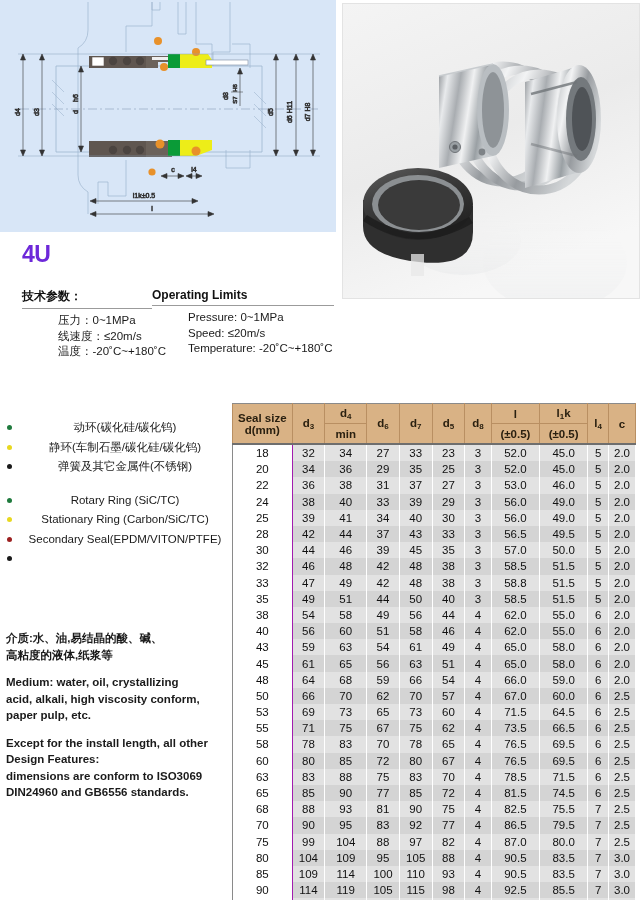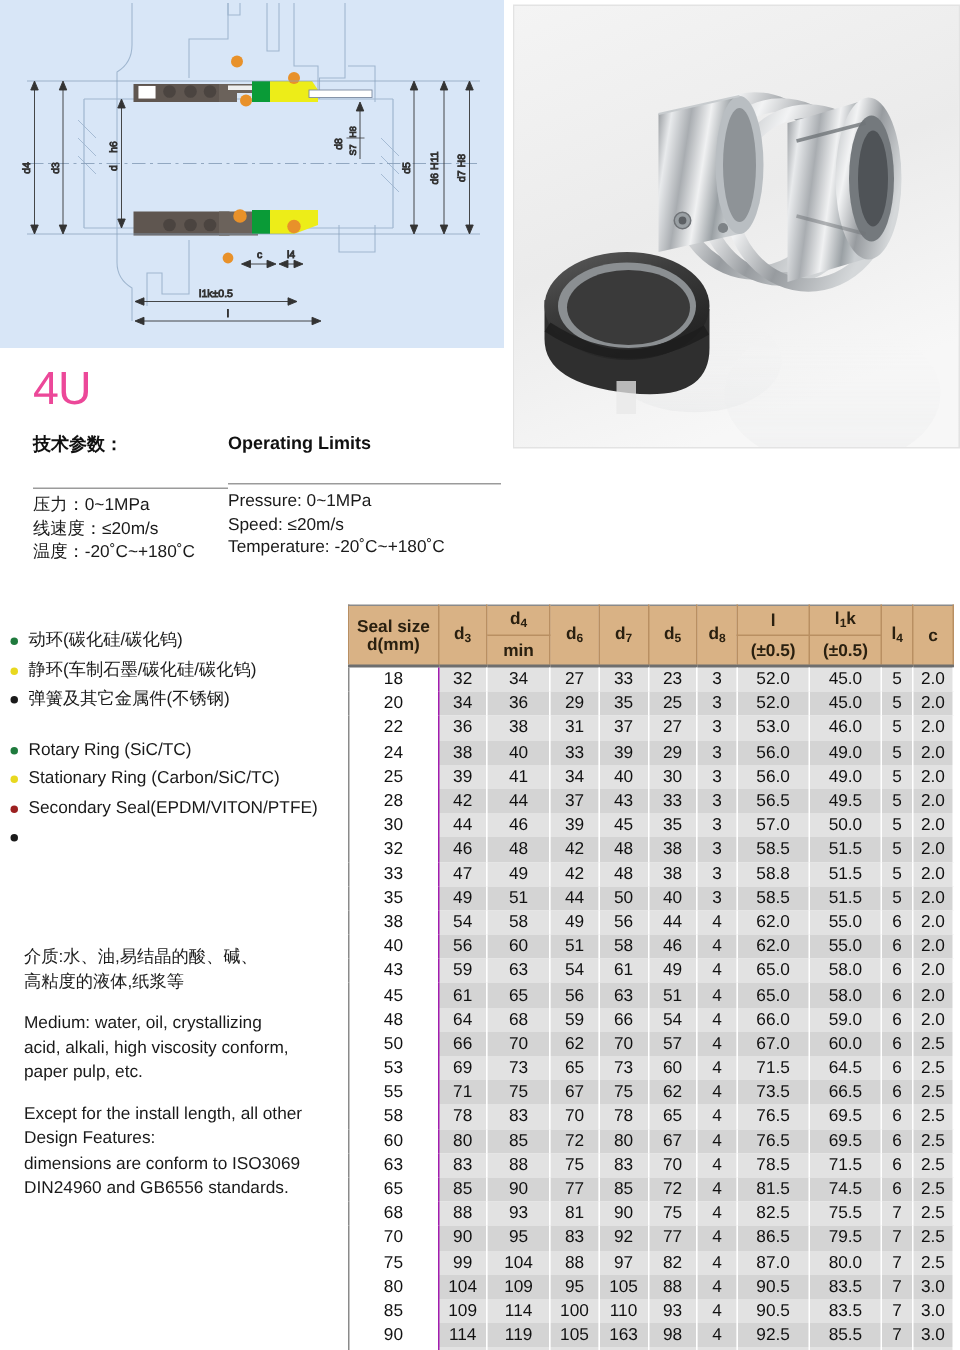--- a/index.html
+++ b/index.html
@@ -18,45 +18,45 @@
     background:#d8e6f7;
   }
   #photo-panel{
     position:absolute;left:342px;top:3px;width:296px;height:294px;
     background:linear-gradient(160deg,#f2f2f2 0%,#e9e9e9 40%,#ffffff 75%,#e4e4e4 100%);
     border:1px solid #e3e3e3;
     overflow:hidden;
   }
   
   #title-block{position:absolute;left:22px;top:243px;width:300px;}
-  #model-title{font-size:31px;font-weight:normal;letter-spacing:-0.5px;color:#ec4899;line-height:1;}
+  #model-title{font-size:23px;font-weight:bold;letter-spacing:-0.5px;color:#6d28d9;line-height:1;}
   #specs{position:absolute;left:22px;top:288px;width:312px;}
   .spec-cols{display:flex;}
   .spec-col{box-sizing:border-box;}
   .spec-col.cn{width:130px;}
   .spec-col.en{width:182px;}
-  .spec-head{font-size:12px;font-weight:bold;color:#111;padding-bottom:20px;border-bottom:1px solid #9b9b9b;}
-  .spec-line{font-size:11.5px;color:#1a1a1a;line-height:15.5px;white-space:nowrap;}
+  .spec-head{font-size:12px;font-weight:bold;color:#111;padding-bottom:3px;border-bottom:1px solid #9b9b9b;}
+  .spec-line{font-size:11.5px;color:#1a1a1a;line-height:15.5px;white-space:nowrap;margin-left:36px;}
   .spec-body{padding-top:4px;}
 
   
   #feature-lists{position:absolute;left:6px;top:418px;width:225px;}
   .blist{list-style:none;margin:0;padding:0;}
   .blist li{
     font-size:11.5px;line-height:19.5px;color:#1a1a1a;
-    position:relative;padding-left:13px;white-space:nowrap;
+    position:relative;padding-left:13px;white-space:nowrap;text-align:center;
   }
   .blist li .dot{
     position:absolute;left:1px;top:7px;width:5px;height:5px;border-radius:50%;
   }
   .gap-block{height:14px;}
 
   
   #para-block{position:absolute;left:6px;top:630px;width:228px;}
-  .para{font-size:11.5px;line-height:16.5px;color:#1a1a1a;margin:0 0 11px 10px;}
+  .para{font-size:11.5px;line-height:16.5px;color:#1a1a1a;margin:0 0 11px 0;font-weight:bold;}
   .para .ln{display:block;white-space:nowrap;}
 
   
   #spec-table-wrap{position:absolute;left:232px;top:403px;width:404px;}
   table.spec-table{border-collapse:collapse;width:404px;font-size:11px;}
   table.spec-table th,table.spec-table td{
     text-align:center;vertical-align:middle;
     border-left:1px solid #ffffff;border-right:1px solid #ffffff;
     padding:0;
   }
@@ -766,21 +766,21 @@
           <td>90.5</td>
           <td>83.5</td>
           <td>7</td>
           <td>3.0</td>
         </tr>
         <tr class="alt">
           <td class="sz">90</td>
           <td>114</td>
           <td>119</td>
           <td>105</td>
-          <td>163</td>
+          <td>115</td>
           <td>98</td>
           <td>4</td>
           <td>92.5</td>
           <td>85.5</td>
           <td>7</td>
           <td>3.0</td>
         </tr>
         <tr>
           <td class="sz">95</td>
           <td>119</td>

